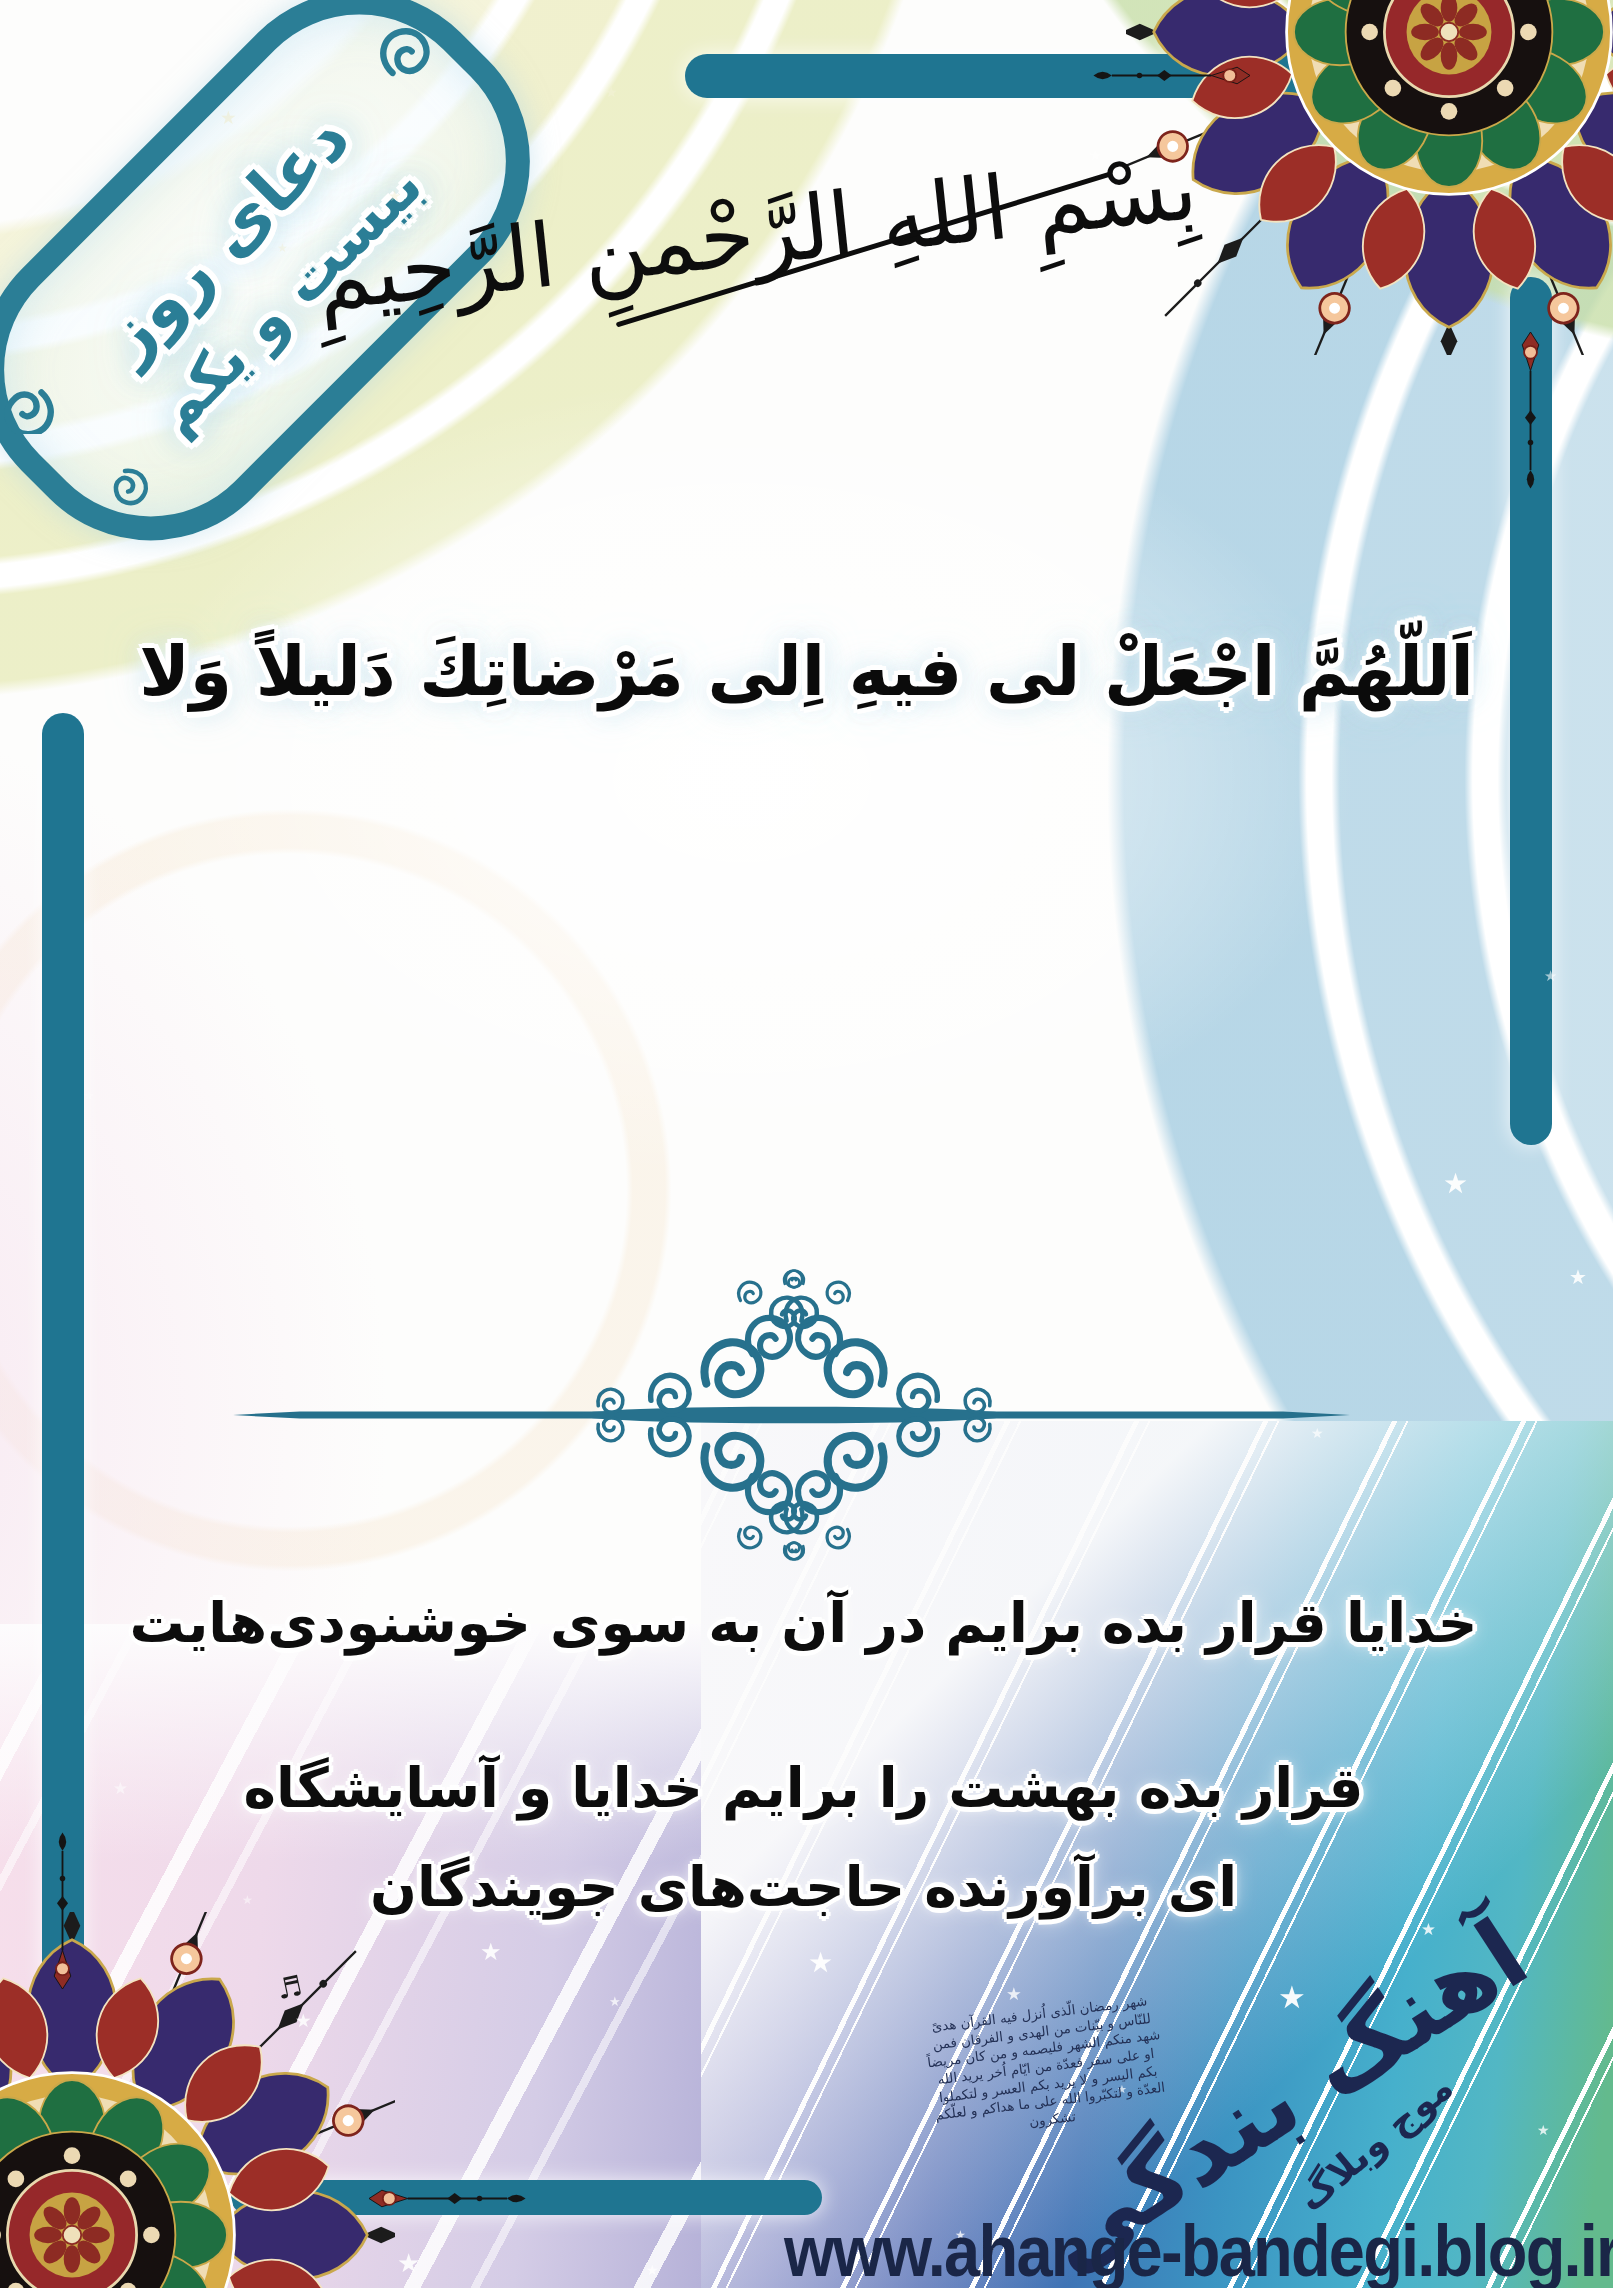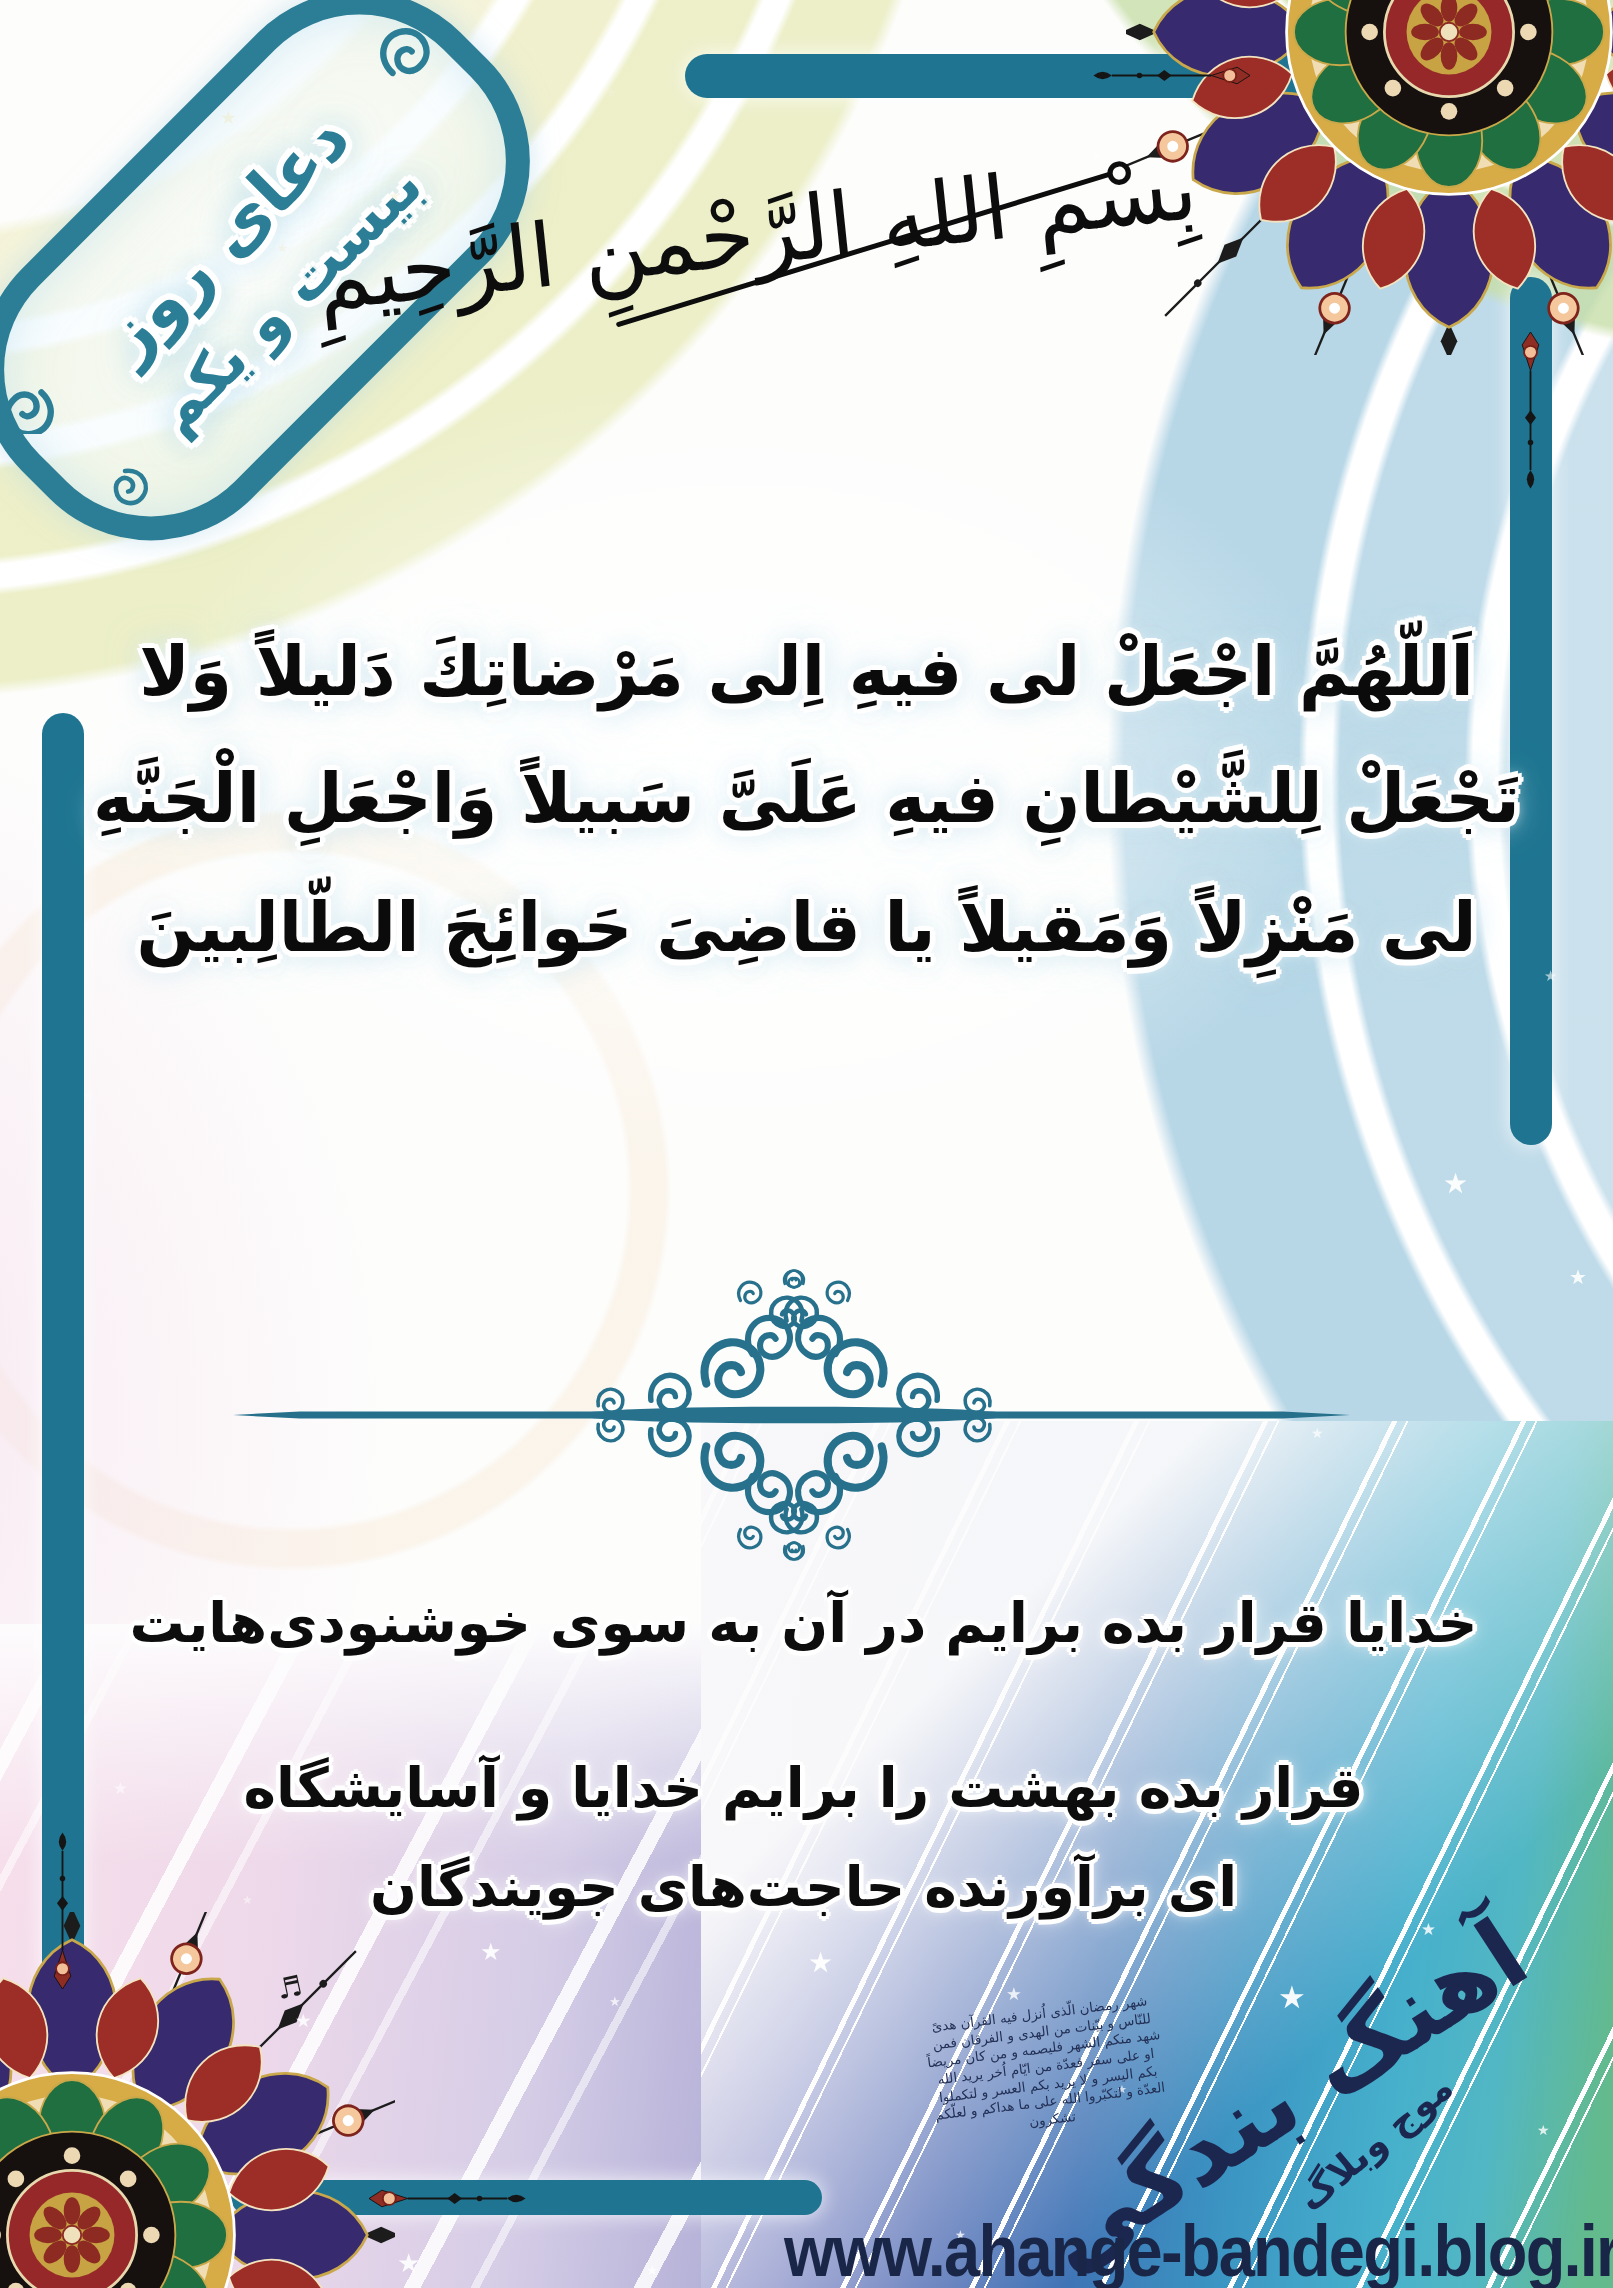--- a/index.html
+++ b/index.html
@@ -461,22 +461,20 @@
       <use href="#curl" transform="rotate(150) scale(1.1)"></use>
     </svg>
   <svg class="curlsvg" style="left:88px;top:434px" width="74" height="74" viewBox="-45 -45 90 90">
       <use href="#curl" transform="rotate(100) scale(.8)"></use>
     </svg>
 
   <div class="bismillah" dir="rtl">بِسْمِ اللهِ الرَّحْمنِ الرَّحِيمِ</div>
   <div class="swash"></div>
 
   <div class="prayer-line" id="pl1" dir="rtl">اَللّهُمَّ اجْعَلْ لى فيهِ اِلى مَرْضاتِكَ دَليلاً وَلا</div>
-  <div class="prayer-line" id="pl2" dir="rtl">تَجْعَلْ لِلشَّيْطانِ فيهِ عَلَىَّ سَبيلاً وَاجْعَلِ الْجَنَّهِ</div>
-  <div class="prayer-line" id="pl3" dir="rtl">لى مَنْزِلاً وَمَقيلاً يا قاضِىَ حَوائِجَ الطّالِبينَ</div>
 
   <div class="divider-line"></div>
   <svg class="orn" id="divider-swirls" width="554" height="314" viewBox="-300 -170 600 340" style="color:#27718d">
     <ellipse cx="0" cy="0" rx="235" ry="9" fill="#27718d"></ellipse>
     <g>
         <use href="#curl" transform="translate(-95 -34) rotate(0) scale(1.25 1.25)"></use>
         <use href="#curl" transform="translate(95 -34) rotate(0) scale(-1.25 1.25)"></use>
         <use href="#curl" transform="translate(-95 34) rotate(0) scale(1.25 -1.25)"></use>
         <use href="#curl" transform="translate(95 34) rotate(0) scale(-1.25 -1.25)"></use>
         <use href="#curl" transform="translate(-155 -16) rotate(10) scale(0.85 0.85)"></use>

